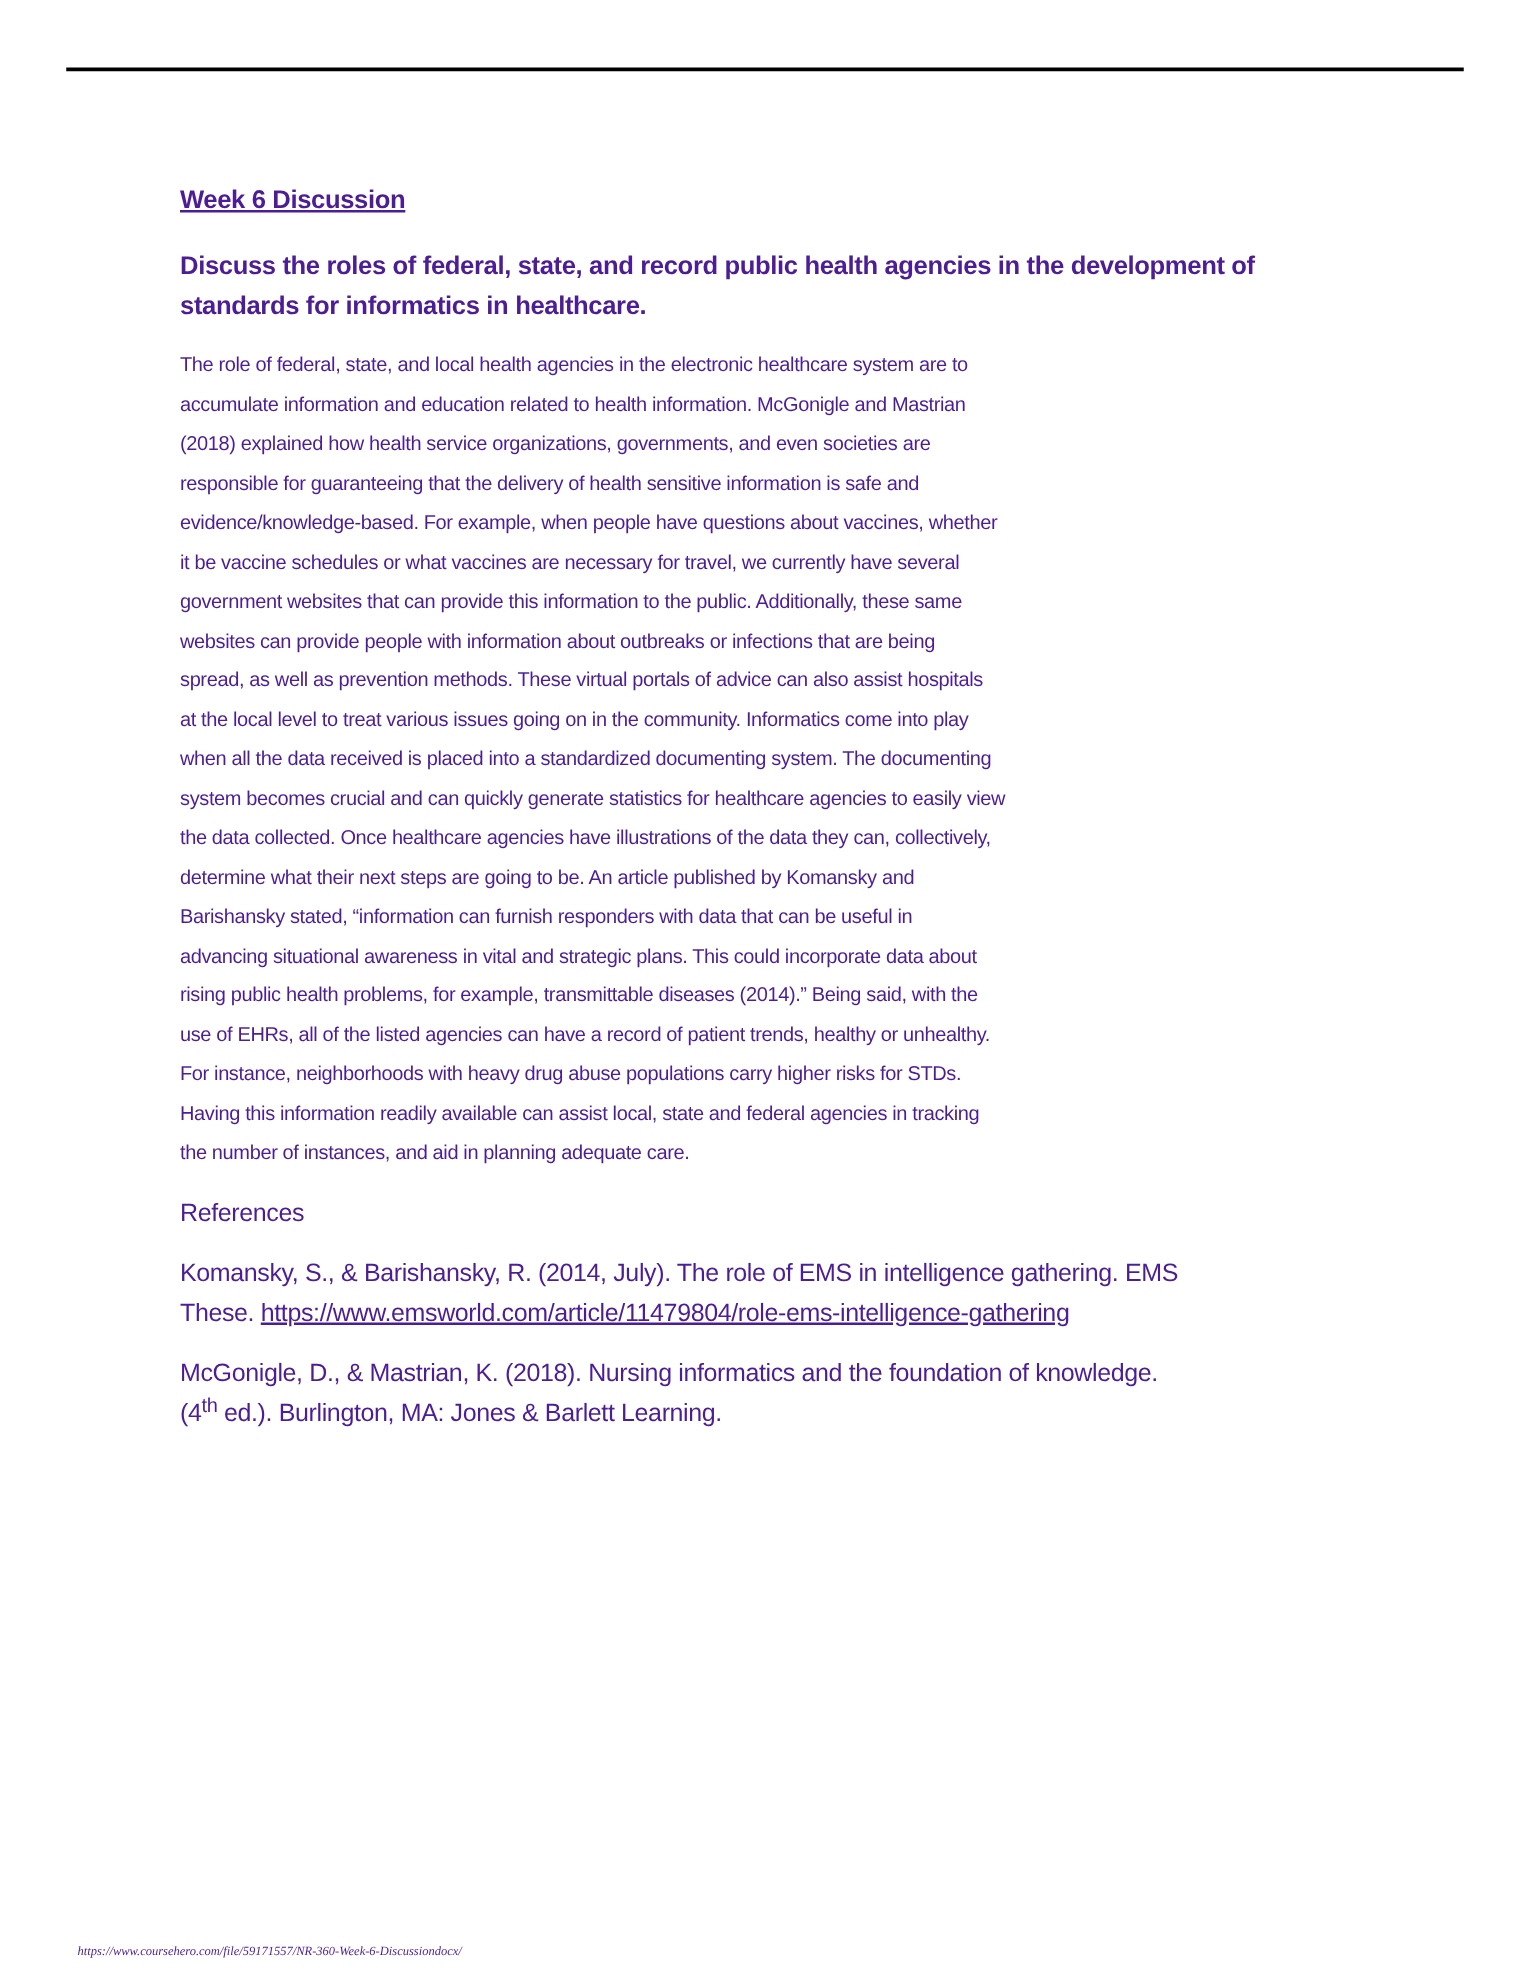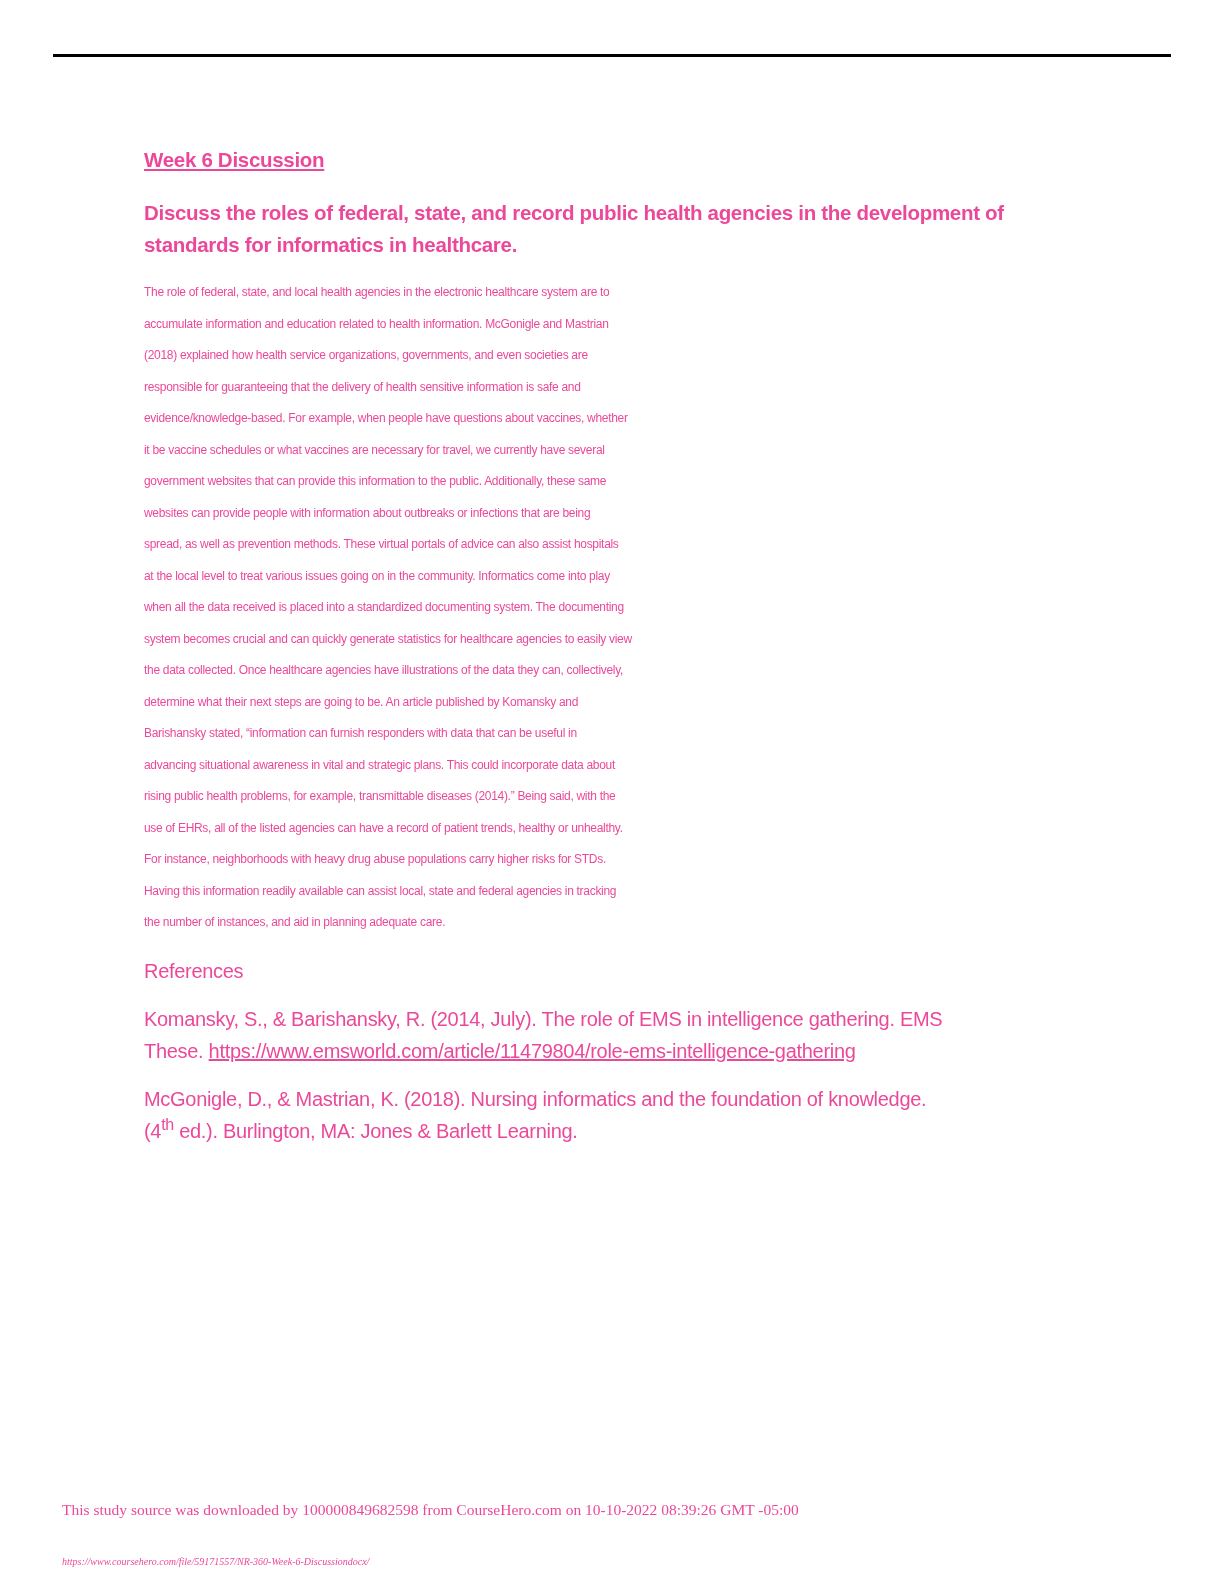--- a/index.html
+++ b/index.html
@@ -1,21 +1,21 @@
 <!DOCTYPE html>
 <html><head>
 <meta charset="utf-8">
 <style>
   html, body { margin: 0; padding: 0; background: #ffffff; }
   .page {
     position: relative;
     width: 1224px;
     height: 1584px;
     background: #ffffff;
-    color: #ec4899;
+    color: #4c1d95;
     font-family: "Liberation Sans", "DejaVu Sans", sans-serif;
     overflow: hidden;
   }
   .top-rule {
     position: absolute;
     left: 53px;
     top: 54px;
     width: 1118px;
     height: 3px;
     background: #000000;
@@ -35,21 +35,21 @@
     margin: 0 0 24px 0;
   }
   .question {
     font-size: 20.5px;
     font-weight: bold;
     white-space: pre;
     line-height: 31.5px;
     margin: 0 0 17px 0;
   }
   .body-text {
-    font-size: 12px;
+    font-size: 16px;
     white-space: pre;
     line-height: 31.5px;
     margin: 0 0 17px 0;
   }
   .ref-heading {
     font-size: 20px;
     line-height: 31.5px;
     margin: 0 0 17px 0;
   }
   .reference {
@@ -123,16 +123,15 @@
         <div class="ref-line"><span>Komansky, S., &amp; Barishansky, R. (2014, July). </span><span class="italic">The role of EMS in intelligence gathering</span><span>. EMS</span></div>
         <div class="ref-line"><span>These. </span><span class="ref-link">https://www.emsworld.com/article/11479804/role-ems-intelligence-gathering</span></div>
       </div>
 
     <div class="reference">
         <div class="ref-line"><span>McGonigle, D., &amp; Mastrian, K. (2018). </span><span class="italic">Nursing informatics and the foundation of knowledge.</span></div>
         <div class="ref-line"><span>(4</span><span class="sup">th</span><span> ed.). Burlington, MA: Jones &amp; Barlett Learning.</span></div>
       </div>
   </div>
 
-  <div class="footer-note">This study source was downloaded by 100000849682598 from CourseHero.com on 10-10-2022 08:39:26 GMT -05:00</div>
 
   <div class="footer-url">https://www.coursehero.com/file/59171557/NR-360-Week-6-Discussiondocx/</div>
 </div>
 
 </body></html>

